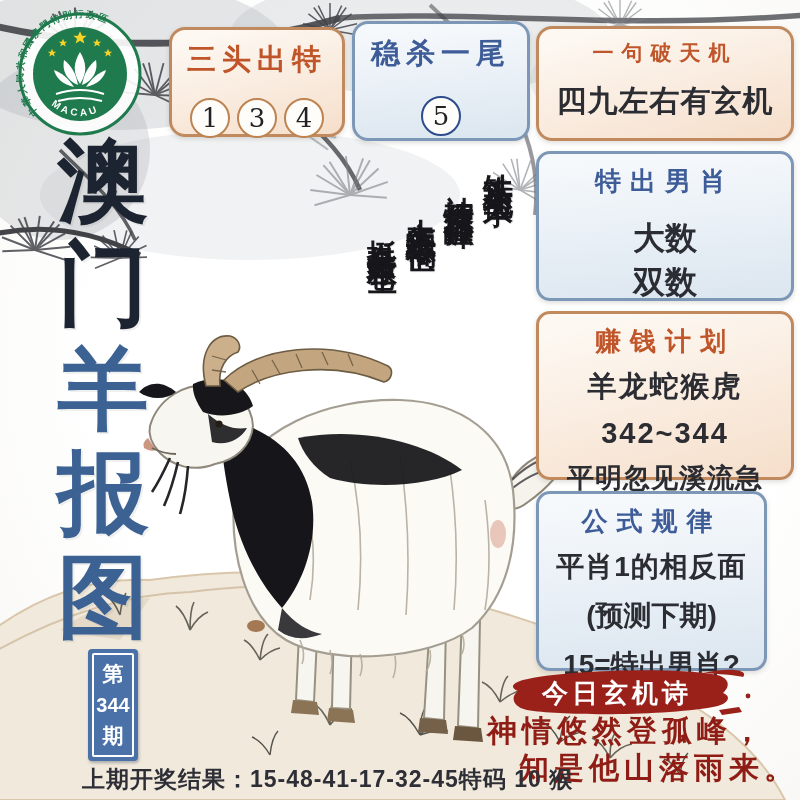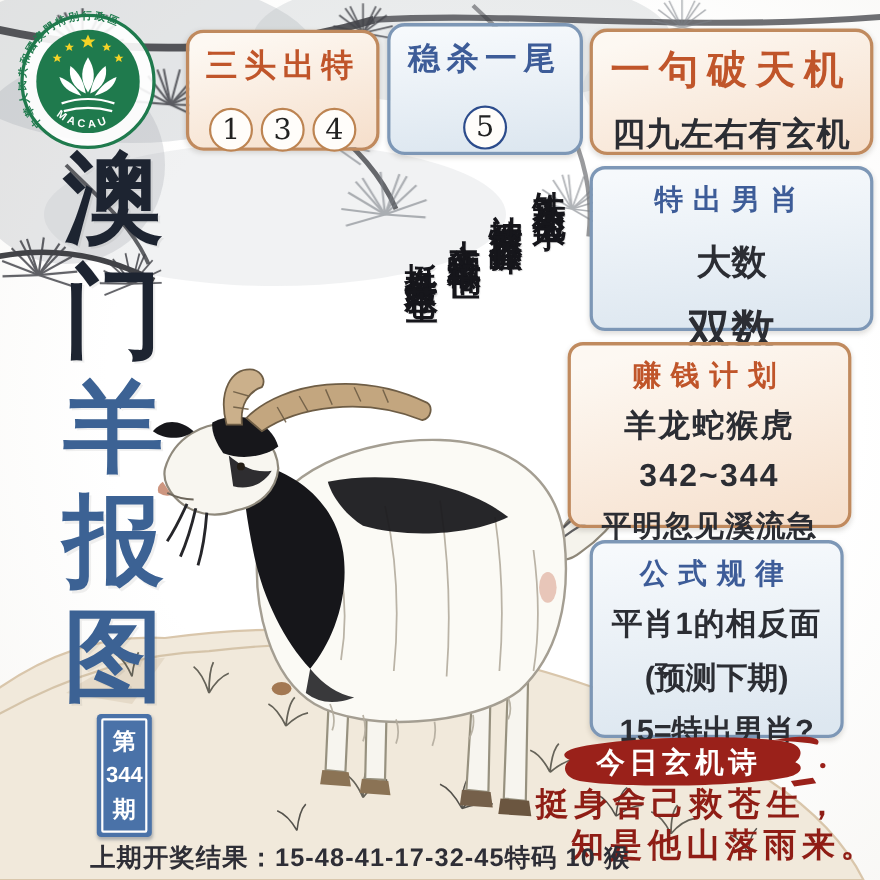--- a/index.html
+++ b/index.html
@@ -249,31 +249,31 @@
   </div>
 
   <div class="box blue" style="left:352px;top:21px;width:178px;height:120px">
     <div class="box-title bluetxt" style="font-size:29px">稳杀一尾</div>
     <div class="num-row" style="margin-top:22px">
       <div class="num-circle blue-ring">5</div>
     </div>
   </div>
 
   <div class="box tan" style="left:536px;top:26px;width:258px;height:115px">
-    <div class="box-title orange" style="font-size:36px;letter-spacing:8px">一句破天机</div>
+    <div class="box-title orange" style="font-size:21px;letter-spacing:8px">一句破天机</div>
     <div class="box-line" style="font-size:30px;margin-top:14px;letter-spacing:1px">四九左右有玄机</div>
   </div>
 
   <div class="box blue" style="left:536px;top:151px;width:258px;height:150px;border-radius:14px">
     <div class="box-title bluetxt" style="font-size:26px;letter-spacing:9px">特出男肖</div>
     <div class="box-line" style="font-size:32px;margin-top:18px">大数</div>
-    <div class="box-line" style="font-size:40px;margin-top:12px">双数</div>
-  </div>
-
-  <div class="box tan" style="left:516px;top:311px;width:258px;height:169px;border-radius:14px">
+    <div class="box-line" style="font-size:32px;">双数</div>
+  </div>
+
+  <div class="box tan" style="left:536px;top:311px;width:258px;height:169px;border-radius:14px">
     <div class="box-title orange" style="font-size:26px;letter-spacing:9px">赚钱计划</div>
     <div class="box-line" style="font-size:29px;margin-top:8px;letter-spacing:2px">羊龙蛇猴虎</div>
     <div class="box-line" style="font-size:29px;margin-top:10px;letter-spacing:2px">342~344</div>
     <div class="box-line" style="font-size:27px;margin-top:10px;letter-spacing:1px">平明忽见溪流急</div>
   </div>
 
   <div class="box blue" style="left:536px;top:491px;width:231px;height:180px;border-radius:14px">
     <div class="box-title bluetxt" style="font-size:26px;letter-spacing:9px">公式规律</div>
     <div class="box-line" style="font-size:28px;margin-top:9px;letter-spacing:1px">平肖1的相反面</div>
     <div class="box-line" style="font-size:28px;margin-top:11px">(预测下期)</div>
@@ -287,18 +287,18 @@
 
   <svg class="abs" style="left:505px;top:666px" width="250" height="56" viewBox="0 0 250 56">
     <path d="M18,14 C60,3 180,1 212,9 C224,12 226,20 218,27 C228,31 222,39 208,41
              C158,50 58,50 22,44 C8,41 5,31 13,25 C4,21 8,17 18,14 Z" fill="#9a211a"></path>
     <path d="M198,7 C226,1 244,4 238,11 C224,8 208,8 198,7 Z" fill="#9a211a"></path>
     <path d="M214,44 l20,-3 l3,5 l-20,3 Z" fill="#9a211a"></path>
     <circle cx="243" cy="30" r="2.4" fill="#9a211a"></circle>
     <text x="112" y="36" text-anchor="middle" font-size="26" font-weight="bold" fill="#ffffff" letter-spacing="4" font-family="Liberation Sans, sans-serif">今日玄机诗</text>
   </svg>
 
-  <div class="red-line" style="left:487px;top:711px">挺身舍己救苍生，</div>
+  <div class="red-line" style="left:487px;top:711px">神情悠然登孤峰，</div>
   <div class="red-line" style="left:519px;top:748px">知是他山落雨来。</div>
 
   <div class="footer-result">上期开奖结果：15-48-41-17-32-45特码 10 猴</div>
 
 </div>
 
 </body></html>

